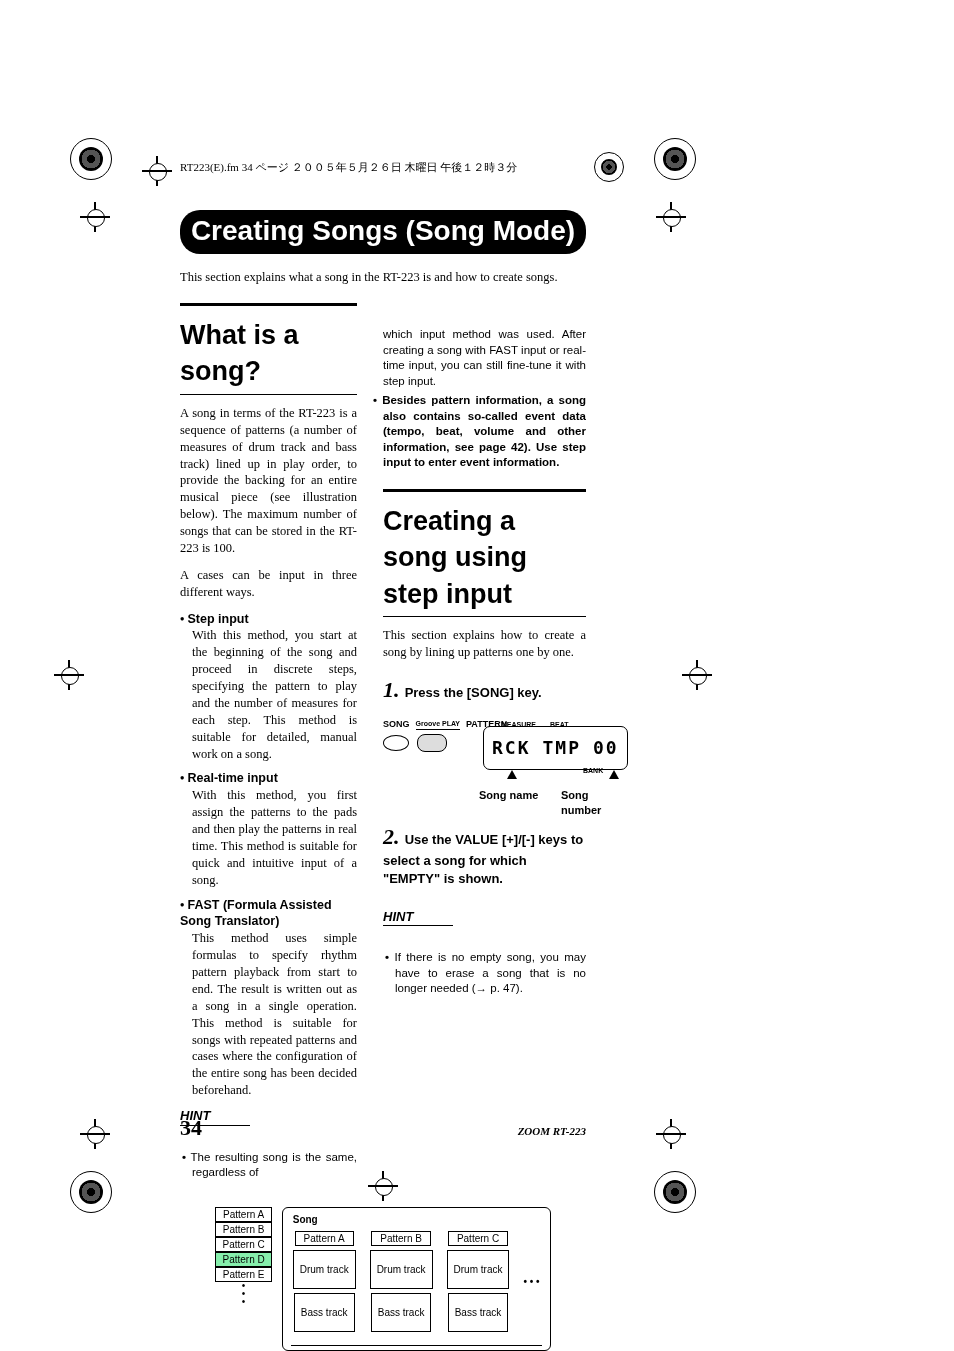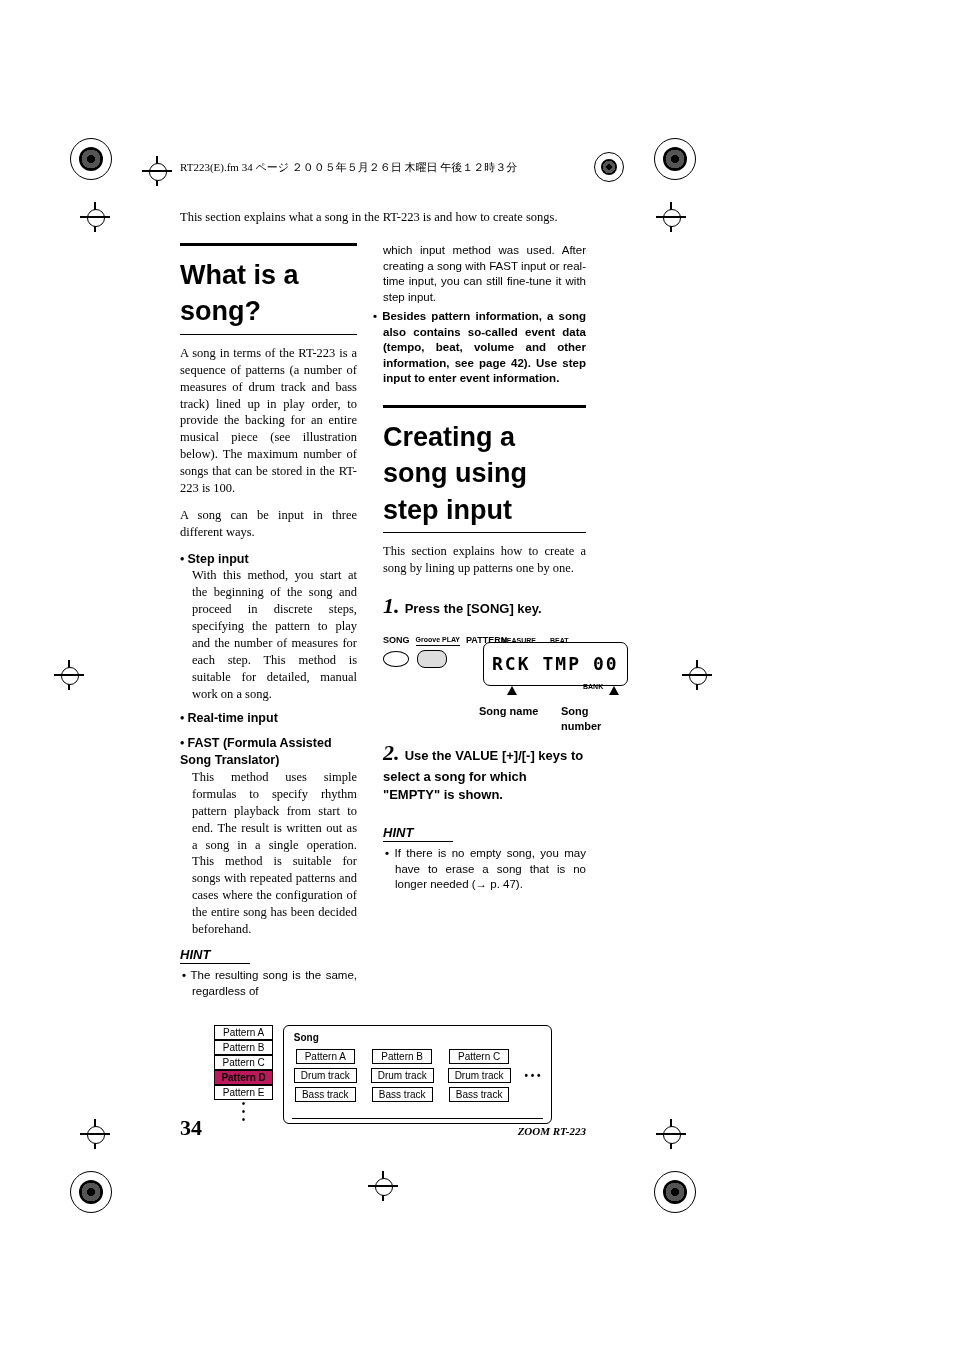--- a/index.html
+++ b/index.html
@@ -114,20 +114,21 @@
     font-size: 13px;
     border-bottom: 1px solid #000;
     width: 70px;
     margin: 8px 0 4px 0;
   }
   .hint-body {
     font-family: Arial, Helvetica, sans-serif;
     font-size: 11.5px;
     margin-left: 12px;
     text-align: justify;
+    margin-top: 24px;
   }
   .hint-body .bullet::before {
     content: "• ";
     font-weight: bold;
     margin-left: -10px;
   }
   .step-num {
     font-family: "Times New Roman", serif;
     font-style: italic;
     font-weight: bold;
@@ -180,33 +181,33 @@
     font-family: Arial, Helvetica, sans-serif;
     font-size: 10px;
     display: flex;
     gap: 10px;
     justify-content: center;
   }
   .diagram .plist { display: flex; flex-direction: column; }
   .diagram .plist .cell {
     border: 1px solid #000; padding: 1px 6px; text-align: center;
   }
-  .diagram .plist .filled { background: #be185d; font-weight: bold; }
+  .diagram .plist .filled { background: #86efac; }
   .diagram .plist .dots { text-align: center; border: none; line-height: 0.8; }
   .diagram .songbox {
     border: 1px solid #000;
     border-radius: 6px;
     padding: 6px 10px 18px 10px;
     position: relative;
   }
   .diagram .songbox .label { font-weight: bold; margin-bottom: 6px; }
   .diagram .songbox .patterns { display: flex; gap: 14px; align-items: center; }
   .diagram .songbox .pat { display: flex; flex-direction: column; gap: 2px; align-items: center; }
   .diagram .songbox .pat .pname { border: 1px solid #000; padding: 1px 8px; }
-  .diagram .songbox .pat .trk { border: 1px solid #000; padding: 1px 6px; margin-top: 2px; }
+  .diagram .songbox .pat .trk { border: 1px solid #000; padding: 13px 6px; margin-top: 2px; }
   .diagram .songbox .dots3 { font-weight: bold; }
   .diagram .curly {
     position: absolute;
     left: 8px; right: 8px; bottom: 4px;
     border-bottom: 1px solid #000;
     height: 6px;
   }
   .footer {
     position: absolute;
     bottom: 210px;
@@ -279,36 +280,38 @@
   <div class="regmark" style="right:142px; top:152px; width:28px; height:28px;">
       <div class="inner"></div>
     </div>
 
   <div class="header-line" style="position:absolute; top:160px; left:180px;">
     <span>RT223(E).fm 34 ページ ２００５年５月２６日 木曜日 午後１２時３分</span>
   </div>
 
   <div style="height:55px;"></div>
 
+  <div class="title-bar">Creating Songs (Song Mode)</div>
 
   <div class="intro">This section explains what a song in the RT-223 is and how to create songs.</div>
 
   <div class="columns">
 
     <div class="col">
       <h2 class="section">What is a song?</h2>
       <p>A song in terms of the RT-223 is a sequence of patterns (a number of measures of drum track and bass track) lined up in play order, to provide the backing for an entire musical piece (see illustration below). The maximum number of songs that can be stored in the RT-223 is 100.</p>
-      <p>A song can be input in three different ways.</p>
+      <p>A cases can be input in three different ways.</p>
       <ul class="bullet-list">
         <li>
           <span class="bt">Step input</span>
           <span class="bd">With this method, you start at the beginning of the song and proceed in discrete steps, specifying the pattern to play and the number of measures for each step. This method is suitable for detailed, manual work on a song.</span>
         </li>
         <li>
           <span class="bt">Real-time input</span>
+          <span class="bd">With this method, you first assign the patterns to the pads and then play the patterns in real time. This method is suitable for quick and intuitive input of a song.</span>
         </li>
         <li>
           <span class="bt">FAST (Formula Assisted Song Translator)</span>
           <span class="bd">This method uses simple formulas to specify rhythm pattern playback from start to end. The result is written out as a song in a single operation. This method is suitable for songs with repeated patterns and cases where the configuration of the entire song has been decided beforehand.</span>
         </li>
       </ul>
       <div class="hint-heading">HINT</div>
       <div class="hint-body">
         <div class="bullet">The resulting song is the same, regardless of</div>
       </div>

